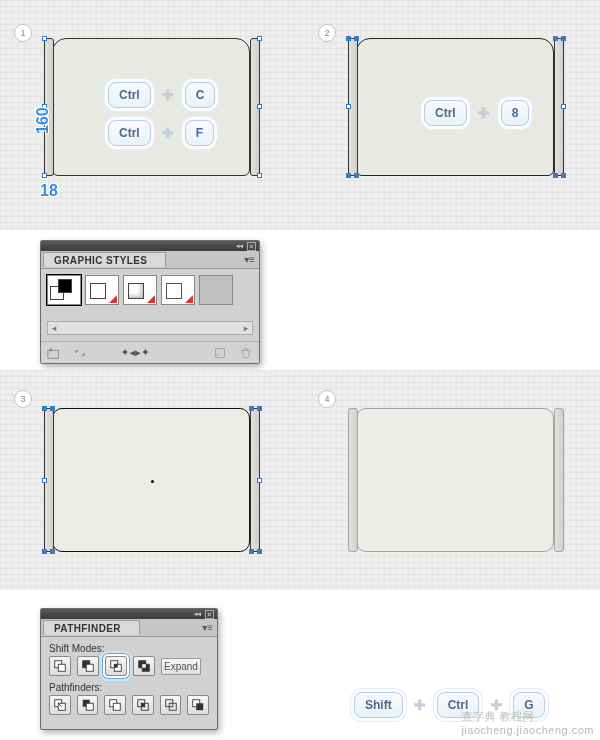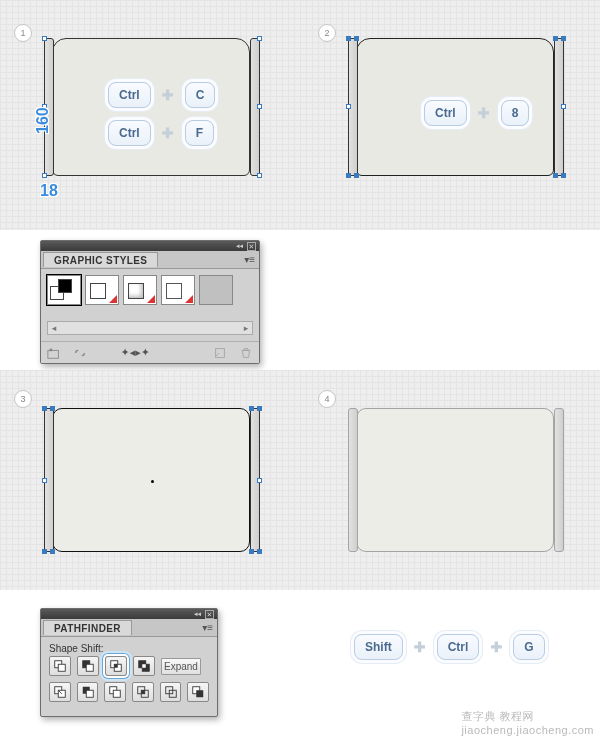--- a/index.html
+++ b/index.html
@@ -117,21 +117,21 @@
       height: 18px;
       background: #c6c6c6;
       display:flex; align-items:center;
       border-bottom:1px solid #999;
     }
     .panel-tab span.tab {
       display:inline-block;
       background:#d9d9d9;
       border:1px solid #999;
       border-bottom:none;
-      padding:2px 10px 1px 10px;
+      padding:2px 18px 1px 10px;
       font-size:10px;
       font-weight:bold;
       letter-spacing:0.4px;
       color:#333;
       margin-left:2px;
     }
     .panel-tab .menu-lines { margin-left:auto; margin-right:4px; color:#555; font-size:10px;}
     .panel-body { padding:6px; }
     .panel-footer {
       height: 22px;
@@ -352,21 +352,21 @@
 <div class="panel" style="left:40px; top:608px; width:178px;">
   <div class="panel-top">
     <span class="win-coll">◂◂</span>
     <span class="win-close">✕</span>
   </div>
   <div class="panel-tab">
     <span class="tab">PATHFINDER</span>
     <span class="menu-lines">▾≡</span>
   </div>
   <div class="pf-body">
-    <div>Shape Shift:</div>
+    <div>Shift Modes:</div>
     <div class="pf-row">
       <div class="pf-icn">
           <svg viewBox="0 0 16 16">
             <rect x="2" y="2" width="8" height="8" fill="#fff" stroke="#333"></rect>
             <rect x="6" y="6" width="8" height="8" fill="#fff" stroke="#333"></rect>
           </svg>
         </div>
       <div class="pf-icn">
           <svg viewBox="0 0 16 16">
             <rect x="2" y="2" width="8" height="8" fill="#333" stroke="#333"></rect>
@@ -382,20 +382,21 @@
         </div>
       <div class="pf-icn">
           <svg viewBox="0 0 16 16">
             <rect x="2" y="2" width="8" height="8" fill="#333" stroke="#333"></rect>
             <rect x="6" y="6" width="8" height="8" fill="#333" stroke="#333"></rect>
             <rect x="6" y="6" width="4" height="4" fill="#fff"></rect>
           </svg>
         </div>
       <button class="pf-expand">Expand</button>
     </div>
+    <div>Pathfinders:</div>
     <div class="pf-row">
       <div class="pf-icn">
           <svg viewBox="0 0 16 16">
             <rect x="2" y="2" width="8" height="8" fill="#fff" stroke="#333"></rect>
             <rect x="6" y="6" width="8" height="8" fill="#fff" stroke="#333"></rect>
             <line x1="6" y1="6" x2="10" y2="10" stroke="#333"></line>
           </svg>
         </div>
       <div class="pf-icn">
           <svg viewBox="0 0 16 16">
@@ -425,21 +426,21 @@
       <div class="pf-icn">
           <svg viewBox="0 0 16 16">
             <rect x="2" y="2" width="8" height="8" fill="#fff" stroke="#333"></rect>
             <rect x="6" y="6" width="8" height="8" fill="#333"></rect>
           </svg>
         </div>
     </div>
   </div>
 </div>
 
-<div class="combo" style="left:354px; top:634px;">
+<div class="combo" style="left:354px; top:692px;">
   <span class="keycap">Shift</span>
   <span class="plus">✚</span>
   <span class="keycap">Ctrl</span>
   <span class="plus">✚</span>
   <span class="keycap" style="min-width:26px;">G</span>
 </div>
 
 <div class="watermark">
   <span class="cn"><span>查字典</span> <span>教程网</span></span><br>
   <span>jiaocheng.jiaocheng.com</span>

